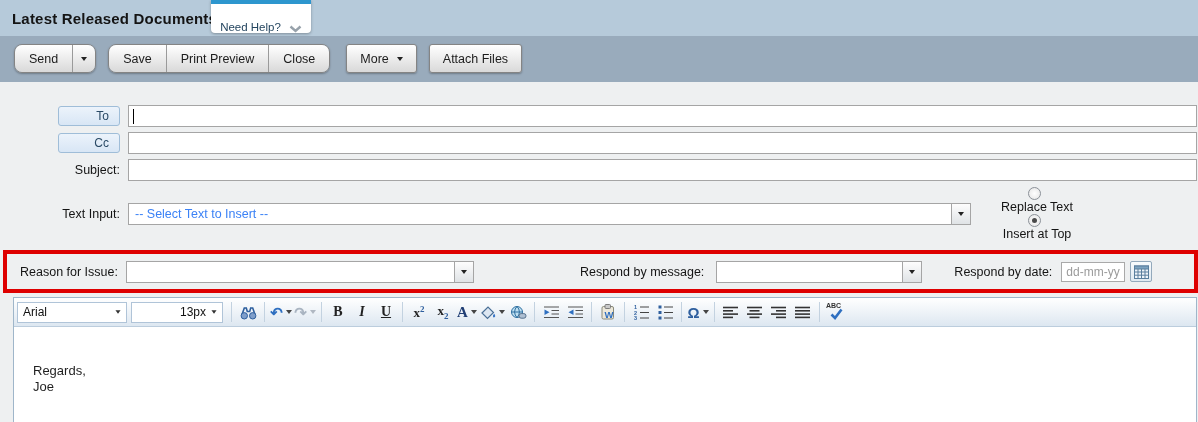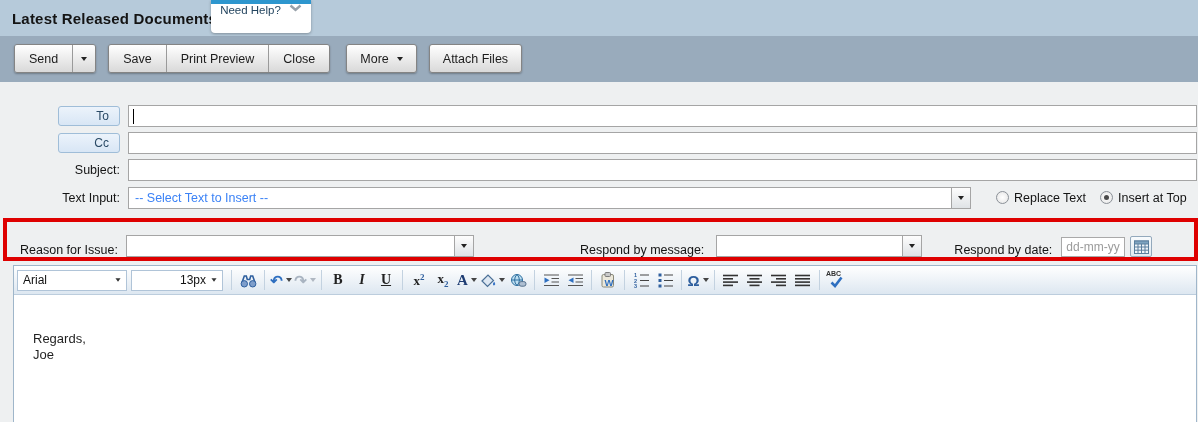--- a/index.html
+++ b/index.html
@@ -4,29 +4,29 @@
 <style>
   * { margin:0; padding:0; box-sizing:border-box; }
   html,body { width:1198px; height:422px; overflow:hidden; }
   body { font-family:"Liberation Sans", sans-serif; background:#eef0f1; position:relative; }
 
   
   .header { height:36px; background:#b6cada; position:relative; display:flex; align-items:center; }
   .header-title { font-size:15px; font-weight:bold; color:#141414; padding-left:12px; letter-spacing:.2px; }
   .help-tab { position:absolute; left:211px; top:0; width:100px; height:33px; background:#ffffff;
               border-top:4px solid #2d96ce; border-radius:0 0 4px 4px; box-shadow:0 1px 3px rgba(0,0,0,.3);
-              display:flex; align-items:flex-start; justify-content:center; gap:8px; cursor:pointer; }
+              display:flex; align-items:flex-end; justify-content:center; gap:8px; cursor:pointer; }
   .help-tab span { font-size:11.5px; color:#24455f; }
 
   
   .actionbar { height:46px; background:#99abbc; display:flex; align-items:flex-start; padding:8px 0 0 14px; }
   .btn, .btn-seg { background:linear-gradient(#ffffff,#d9d9d9); color:#1c1c1c; font-size:12.5px; }
   .btn { height:29px; border:1px solid #848484; border-radius:3px; display:inline-flex; align-items:center;
          padding:0 13px; box-shadow:0 1px 2px rgba(0,0,0,.28); cursor:pointer; white-space:nowrap; }
-  .btn-group { height:29px; border:1px solid #848484; border-radius:3px; display:inline-flex;
+  .btn-group { height:29px; border:1px solid #848484; border-radius:8px; display:inline-flex;
                box-shadow:0 1px 2px rgba(0,0,0,.28); overflow:hidden; }
   .btn-seg { height:100%; display:inline-flex; align-items:center; padding:0 14px; cursor:pointer; }
   .btn-seg + .btn-seg { border-left:1px solid #9a9a9a; }
   .seg-arrow { padding:0 8px; }
   .caret-down { width:0; height:0; border-left:3.5px solid transparent; border-right:3.5px solid transparent;
                 border-top:4.5px solid #222; display:inline-block; }
   .ml12{margin-left:12px;} .ml16{margin-left:16px;}
   .btn .caret-down { margin-left:8px; }
 
   
@@ -39,30 +39,30 @@
   .tinput { flex:1; height:22px; border:1px solid #a5a5a5; background:#fff; margin-right:1px; position:relative;
             font-size:12.5px; padding:0 4px; outline:none; font-family:"Liberation Sans",sans-serif; }
   .caret-bar { position:absolute; left:4px; top:3px; width:1px; height:15px; background:#000; }
 
   .selectbox { height:22px; border:1px solid #a5a5a5; background:#fff; display:flex; align-items:center; cursor:pointer; }
   .selectbox .sel-text { flex:1; font-size:12.5px; color:#3b82f6; padding-left:6px; white-space:nowrap; overflow:hidden; }
   .sel-arrow-btn { width:19px; height:100%; border-left:1px solid #a5a5a5;
                    background:linear-gradient(#fdfdfd,#dfe3e6); display:flex; align-items:center; justify-content:center; }
   .ti-select { width:843px; flex:none; }
 
-  .radios { display:flex; align-items:flex-start; margin-left:25px; }
+  .radios { display:flex; align-items:center; margin-left:25px;flex-direction:column; }
   .radio { width:13px; height:13px; border-radius:50%; border:1px solid #8b9198;
            background:radial-gradient(#ffffff,#e3e3e3); display:inline-block; position:relative; cursor:pointer; flex:none; }
   .radio.checked::after { content:""; position:absolute; left:3px; top:3px; width:5px; height:5px;
                           border-radius:50%; background:#4a4a4a; }
   .radio-label { font-size:12.5px; color:#141414; margin:0 0 0 5px; }
   .radios .gap { width:14px; }
 
   
-  .issue-box { margin:9px 0 0 3px; border:4px solid #de0000; height:43px; display:flex; align-items:flex-end;
+  .issue-box { margin:9px 0 0 3px; border:4px solid #de0000; height:43px; display:flex; align-items:center;
                background:#eef0f1; }
   .issue-box .lbl { font-size:12.5px; color:#141414; white-space:nowrap; }
   .reason-select { width:348px; margin-left:8px; }
   .respond-select { width:206px; margin-left:12px; }
   .date-input { width:64px; height:20px; border:1px solid #a9a9a9; background:#fff; font-size:12px; padding:0 4px;
                 color:#333; outline:none; font-family:"Liberation Sans",sans-serif; }
   .date-input::placeholder { color:#9b9b9b; }
   .cal-btn { width:22px; height:21px; margin-left:5px; border:1px solid #93a9bc; border-radius:2px;
              background:linear-gradient(#f8fbfd,#dfe9f1); display:flex; align-items:center; justify-content:center;
              cursor:pointer; flex:none; }

